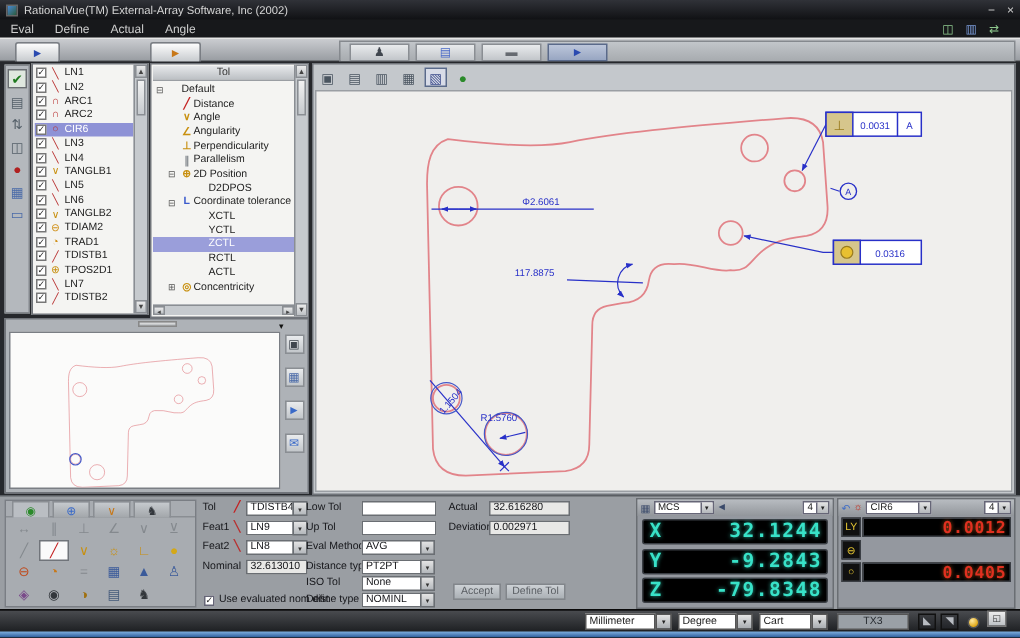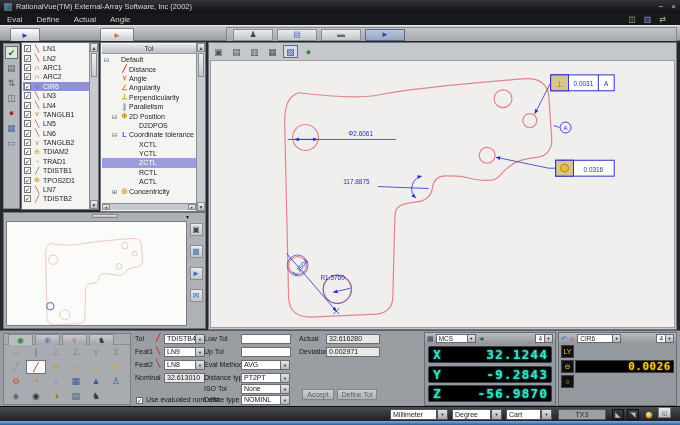--- a/index.html
+++ b/index.html
@@ -667,21 +667,21 @@
           <span class="axv">32.1244</span>
         </div>
 
         <div class="lcd">
           <span class="axl">Y</span>
           <span class="axv">-9.2843</span>
         </div>
 
         <div class="lcd">
           <span class="axl">Z</span>
-          <span class="axv">-56.9870</span>
+          <span class="axv">-79.8348</span>
         </div>
 
     </div>
   </div>
 
   <div class="devpanel">
     <div class="phdr">
       <span class="hico" style="color:#3a6ac8">↶</span>
       <span class="hico" style="color:#c03020">☼</span>
       <span class="hcombo" style="width:44px">
@@ -691,29 +691,30 @@
       <span style="margin-left:auto" class="hcombo">
         <span class="cv">4</span>
         <span class="ca">▼</span>
       </span>
     </div>
     <div class="devrows">
 
 
         <div class="drow">
           <span class="dicon">LY</span>
+          <span class="dval" style="color: rgb(224, 48, 32);">0.0012</span>
         </div>
 
         <div class="drow">
           <span class="dicon">⊖</span>
-          <span class="dval" style="color: rgb(232, 208, 32);">0.0026</span>
         </div>
 
         <div class="drow">
           <span class="dicon">○</span>
+          <span class="dval" style="color: rgb(224, 48, 32);">0.0405</span>
         </div>
 
     </div>
   </div>
 </div>
 
 <div class="statusbar">
   <div class="scombo" style="left:390px;width:58px">
     <span class="cv">Millimeter</span>
     <span class="ca">▼</span>

